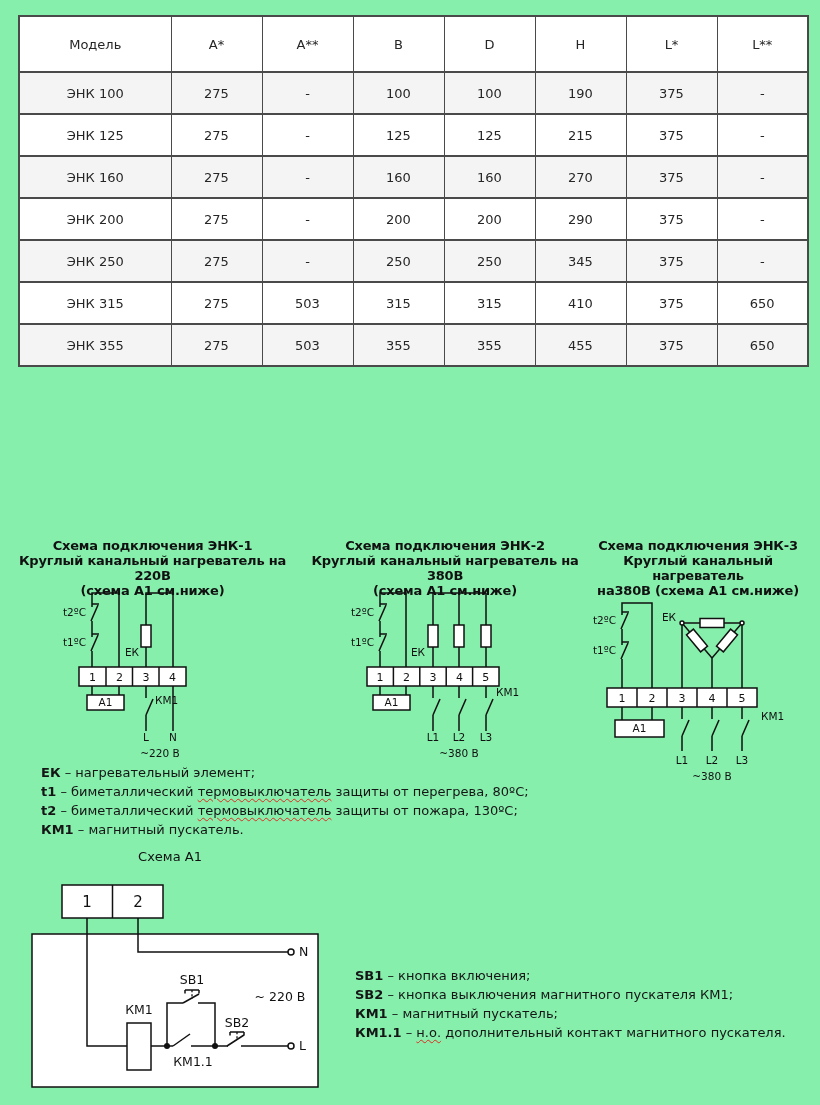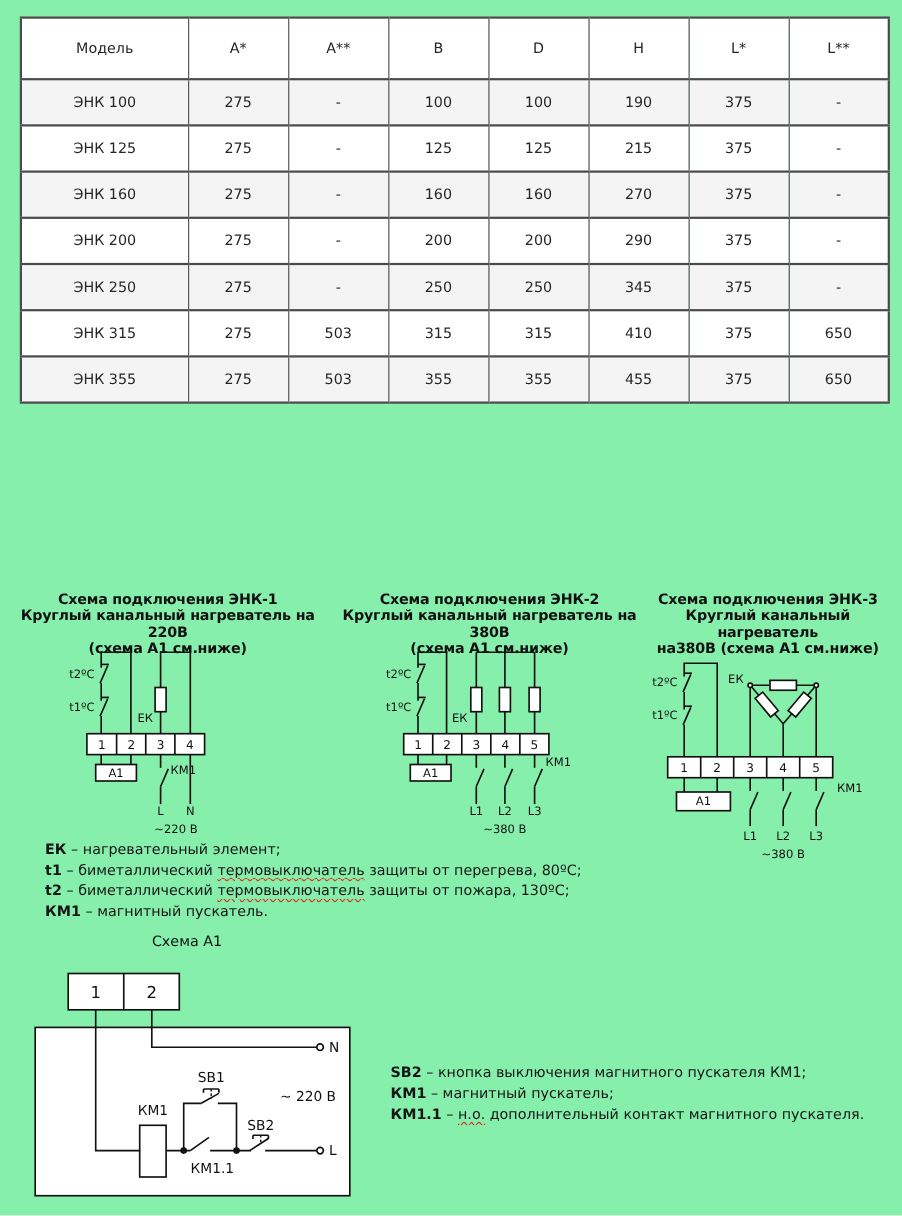--- a/index.html
+++ b/index.html
@@ -390,18 +390,19 @@
       <line class="dash" x1="212" y1="160" x2="212" y2="168"></line>
     </g>
     <text class="lbl2" text-anchor="middle" x="212" y="155">SB2</text>
     <line class="w" x1="216" y1="174" x2="263" y2="174"></line>
     <circle class="ring" cx="266" cy="174" r="3"></circle>
     <text class="lbl2" x="274" y="178">L</text>
     <text class="lbl2" text-anchor="middle" x="255" y="129">~ 220 В</text>
   </svg>
 
   <div class="legend" style="left:355px; top:966px; width:455px;">
+      <div class="lline"><b>SB1</b> – <span>кнопка включения;</span></div>
       <div class="lline"><b>SB2</b> – <span>кнопка выключения магнитного пускателя КМ1;</span></div>
       <div class="lline"><b>КМ1</b> – <span>магнитный пускатель;</span></div>
       <div class="lline"><b>КМ1.1</b> – <span class="wavy">н.о.</span><span> дополнительный контакт магнитного пускателя.</span></div>
     </div>
 
 </div>
 
 </body></html>

